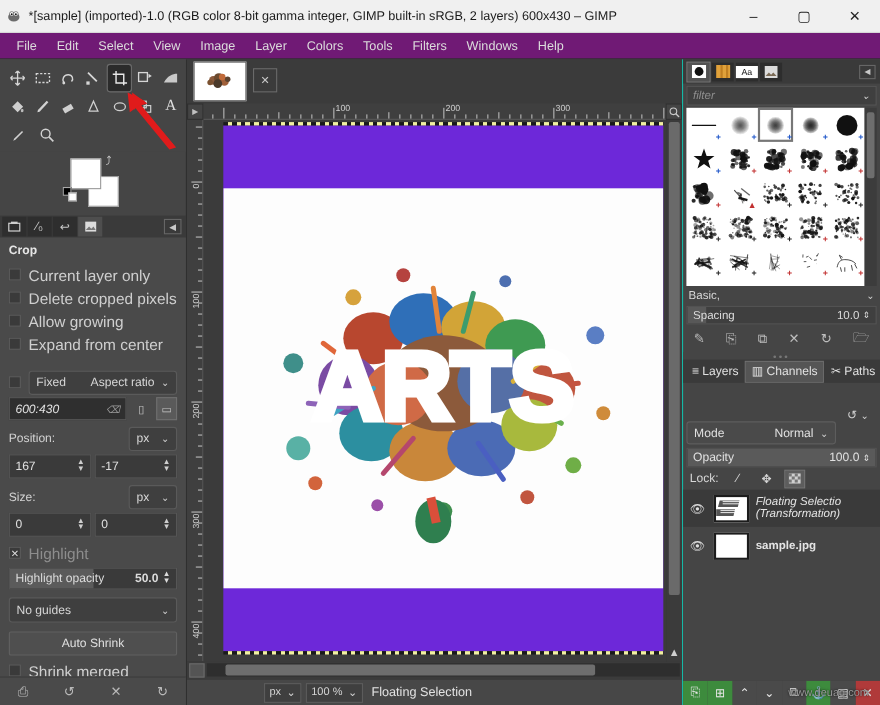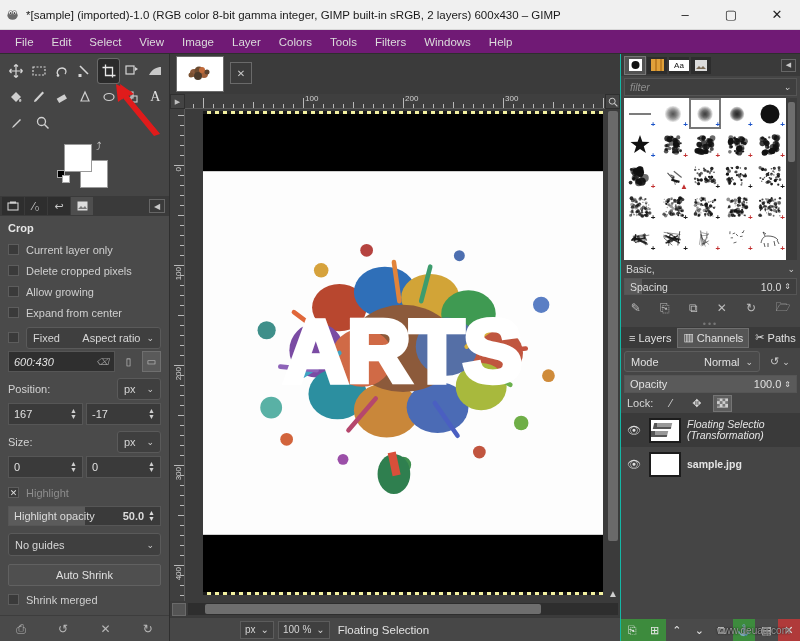--- a/index.html
+++ b/index.html
@@ -62,21 +62,21 @@
                      background:#2e2e2e; margin-right:1px; font-size:10px; }
   #optheader .tabi.sel { background:#4e4e4e; }
   #optheader .spacer { flex:1; }
   #optheader .collapse { width:16px;height:14px;border:1px solid #666; margin-right:4px; font-size:8px;
                          display:flex;align-items:center;justify-content:center;}
   #toolopts { flex:1; background:#4a4a4a; padding: 4px 8px 0 8px; overflow:hidden; }
   .opt-title { font-weight: bold; color:#e6e6e6; font-size:11px; margin: 2px 0 5px 0; }
   .chkrow { display:flex; align-items:center; height: 21px; }
   .chkbox { width:11px; height:11px; background:#3a3a3a; border:1px solid #5d5d5d; margin-right:7px; flex:none;
             display:flex; align-items:center; justify-content:center; font-size:9px; color:#ddd; }
-  .chkrow .lbl { color:#cfcfcf; font-size:11px;text-align:center; }
+  .chkrow .lbl { color:#cfcfcf; font-size:14px;text-align:center; }
   .chkrow .lbl.dim { color:#8d8d8d; }
 
   .combo { background:#3f3f3f; border:1px solid #5a5a5a; border-radius:3px; height:22px;
            display:flex; align-items:center; padding:0 6px; color:#d6d6d6; font-size:11px; }
   .combo .cright { margin-left:auto; display:flex; align-items:center; gap:6px;}
   .caret { font-size:9px; color:#cfcfcf; }
 
   .ratiorow { display:flex; align-items:center; margin-top:3px; gap:4px; }
   .ratiofield { flex:1; background:#2f2f2f; border:1px solid #565656; height:21px; display:flex;
                 align-items:center; padding:0 5px; font-style:italic; color:#e2e2e2; font-size:11px; }
@@ -119,21 +119,21 @@
   #hruler { flex:1; background:#3f3f3f; position:relative; border-bottom:1px solid #5a5a5a; overflow:hidden; }
   #zoomfit { width:15px; height:15px; background:#444; border:1px solid #2f2f2f;
              display:flex;align-items:center;justify-content:center;font-size:8px;color:#c0c0c0;}
   .tick { position:absolute; bottom:0; width:1px; background:#b9b9b9; }
   .tlab { position:absolute; top:0px; font-size:8px; color:#d0d0d0; padding-left:2px; }
   #body-row { flex:1; display:flex; min-height:0; }
   #vruler { width:15px; background:#3f3f3f; position:relative; border-right:1px solid #5a5a5a; overflow:hidden;}
   .vtick { position:absolute; right:0; height:1px; background:#b9b9b9; }
   .vlab { position:absolute; font-size:8px; color:#d0d0d0; writing-mode:vertical-rl; transform:rotate(180deg); right:1px;}
   #canvasarea { flex:1; background:#3b3b3b; position:relative; overflow:hidden; min-width:0;}
-  #pagewhite { position:absolute; left:18px; top:5px; right:3px; bottom:9px; background:#000000; }
+  #pagewhite { position:absolute; left:18px; top:5px; right:3px; bottom:9px; background:#6d28d9; }
   .seldash { position:absolute; left:18px; right:3px; height:3px;
              background: repeating-linear-gradient(90deg, #1a1a1a 0 4px, #f2f0a0 4px 8px); }
   #canvas-scroll-v { width:14px; background:#3b3b3b; position:relative; }
   #canvas-scroll-v .thumbv { position:absolute; left:2px; right:2px; top:2px; height:430px; background:#6a6a6a; border-radius:2px;}
   #canvas-scroll-v .arrv { position:absolute; left:1px; right:1px; bottom:2px; font-size:10px; color:#cfcfcf; text-align:center;}
   #hscroll-row { height:16px; display:flex; align-items:center; background:#3b3b3b; }
   #hs-btn { width:14px; height:13px; background:#545454; border:1px solid #6a6a6a; margin-left:2px; }
   #hs-track { flex:1; height:12px; background:#2e2e2e; margin:0 2px; position:relative; }
   #hs-thumb { position:absolute; left:4%; width:78%; top:1px; bottom:1px; background:#6e6e6e; border-radius:2px;}
   #statusbar { height:24px; background:#474747; display:flex; align-items:center; padding-left:70px; gap:4px;
@@ -173,21 +173,21 @@
   #spacingrow .sv { margin-left:auto; }
   #brushbtns { height:24px; display:flex; align-items:center; justify-content:space-around; color:#bdbdbd; font-size:12px;}
   .dockgrip { height:7px; display:flex; align-items:center; justify-content:center; color:#777; font-size:9px;
               letter-spacing:2px; background:#454545;}
   #layerhdr { height:21px; background:#3a3a3a; display:flex; align-items:center; padding-left:3px; gap:2px; }
   .ltab { height:18px; display:flex; align-items:center; gap:3px; padding:0 5px; font-size:11px; color:#e0e0e0;}
   .ltab.sel { background:#555; outline:1px solid #6f6f6f; }
   #layerhdr .spacer { flex:1; }
   #moderow { display:flex; align-items:center; margin:3px; gap:3px; }
   #moderow .mcombo { flex:1; background:#4a4a4a; border:1px solid #5d5d5d; border-radius:3px; height:21px;
-                     display:flex; align-items:center; padding:0 6px; font-size:11px; color:#e0e0e0;}
+                     display:flex; align-items:center; padding:0 6px; font-size:11px; color:#e0e0e0;margin-top:32px;}
   #moderow .mval { margin-left:auto; margin-right:6px; }
   #moderow .revert { width:34px; height:21px; display:flex; align-items:center; justify-content:center;
                      gap:3px; font-size:11px; color:#cfcfcf;}
   #opacityrow { height:18px; background:#3f3f3f; border:1px solid #555; margin:0 3px; display:flex;
                 align-items:center; padding:0 5px; font-size:11px; color:#e0e0e0; position:relative; overflow:hidden;}
   #opacityrow .fill { position:absolute; left:0;top:0;bottom:0; width:100%; background:#5a5a5a;}
   #opacityrow span { position:relative; z-index:1;}
   #opacityrow .ov { margin-left:auto; }
   #lockrow { height:20px; display:flex; align-items:center; gap:9px; padding:0 6px; font-size:11px; color:#d6d6d6;}
   .lockicon { width:17px;height:15px; display:flex;align-items:center;justify-content:center; font-size:11px;}
@@ -388,21 +388,21 @@
       </div>
       <div class="chkrow">
         <span class="chkbox"></span>
         <span class="lbl">Allow growing</span>
       </div>
       <div class="chkrow">
         <span class="chkbox"></span>
         <span class="lbl">Expand from center</span>
       </div>
 
-      <div class="chkrow" style="margin-top:4px;">
+      <div class="chkrow" style="margin-top:14px;">
         <span class="chkbox"></span>
         <span class="combo" style="flex:1">
           <span>Fixed</span>
           <span class="cright">
             <span>Aspect ratio</span>
             <span class="caret">⌄</span>
           </span>
         </span>
       </div>
 

